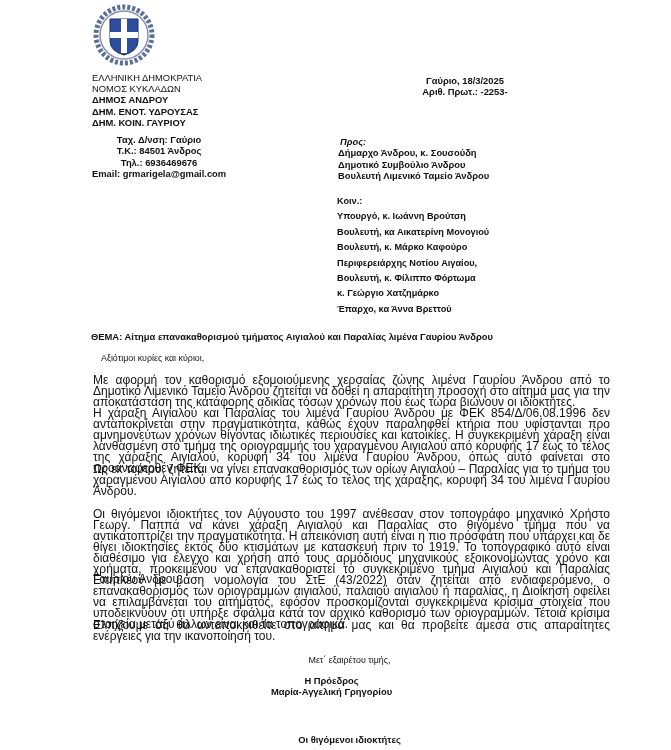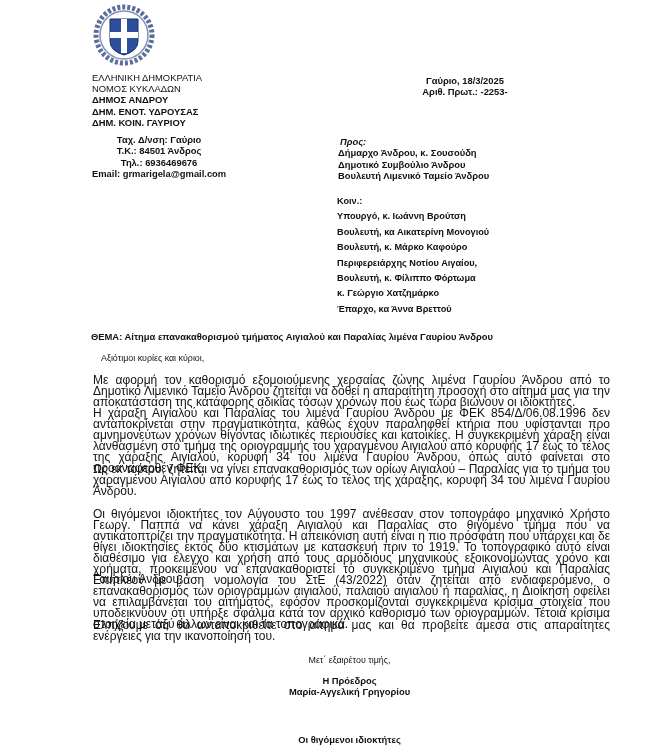--- a/index.html
+++ b/index.html
@@ -18,21 +18,21 @@
   .subject { left:91px; top:331px; font-size:9.4px; font-weight:bold; }
   .salutation { left:91px; top:353px; font-size:8.9px;margin-left:10px; }
   .para { left:93px; width:517px; font-size:12px; line-height:10.9px; text-align:justify; }
   .p1 { top:375px; }
   .p2 { top:408px; }
   .p3 { top:464px; }
   .p4 { top:509px; }
   .p5 { top:575px; }
   .p6 { top:620px; }
   .closing { left:91px; width:517px; top:655px; font-size:8.9px; text-align:center; }
-  .sig { left:91px; width:517px; top:675px; font-size:9.4px; line-height:11.3px; font-weight:bold; text-align:center; }
+  .sig { left:73px; width:517px; top:675px; font-size:9.4px; line-height:11.3px; font-weight:bold; text-align:center; }
   .owners { left:91px; width:517px; top:734px; font-size:9.4px; font-weight:bold; text-align:center; }
 </style>
 </head>
 <body>
 
 <div class="page">
 
   <svg class="abs emblem" viewBox="0 0 64 64">
     <circle cx="32" cy="32" r="28" fill="none" stroke="#5c6f9a" stroke-width="5" stroke-dasharray="3 2"></circle>
     <circle cx="32" cy="32" r="24" fill="none" stroke="#8090b8" stroke-width="1.5"></circle>

